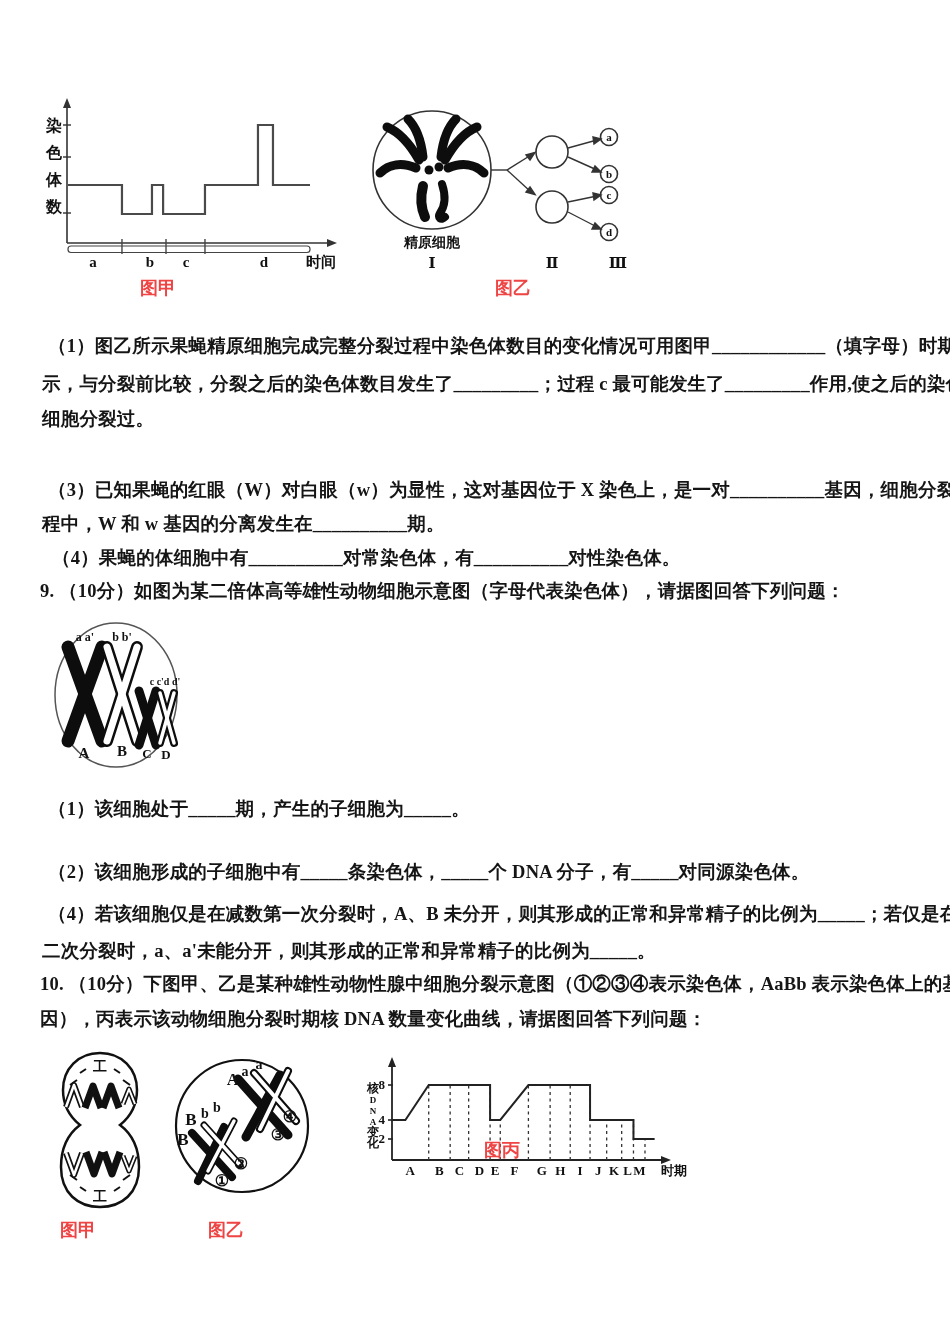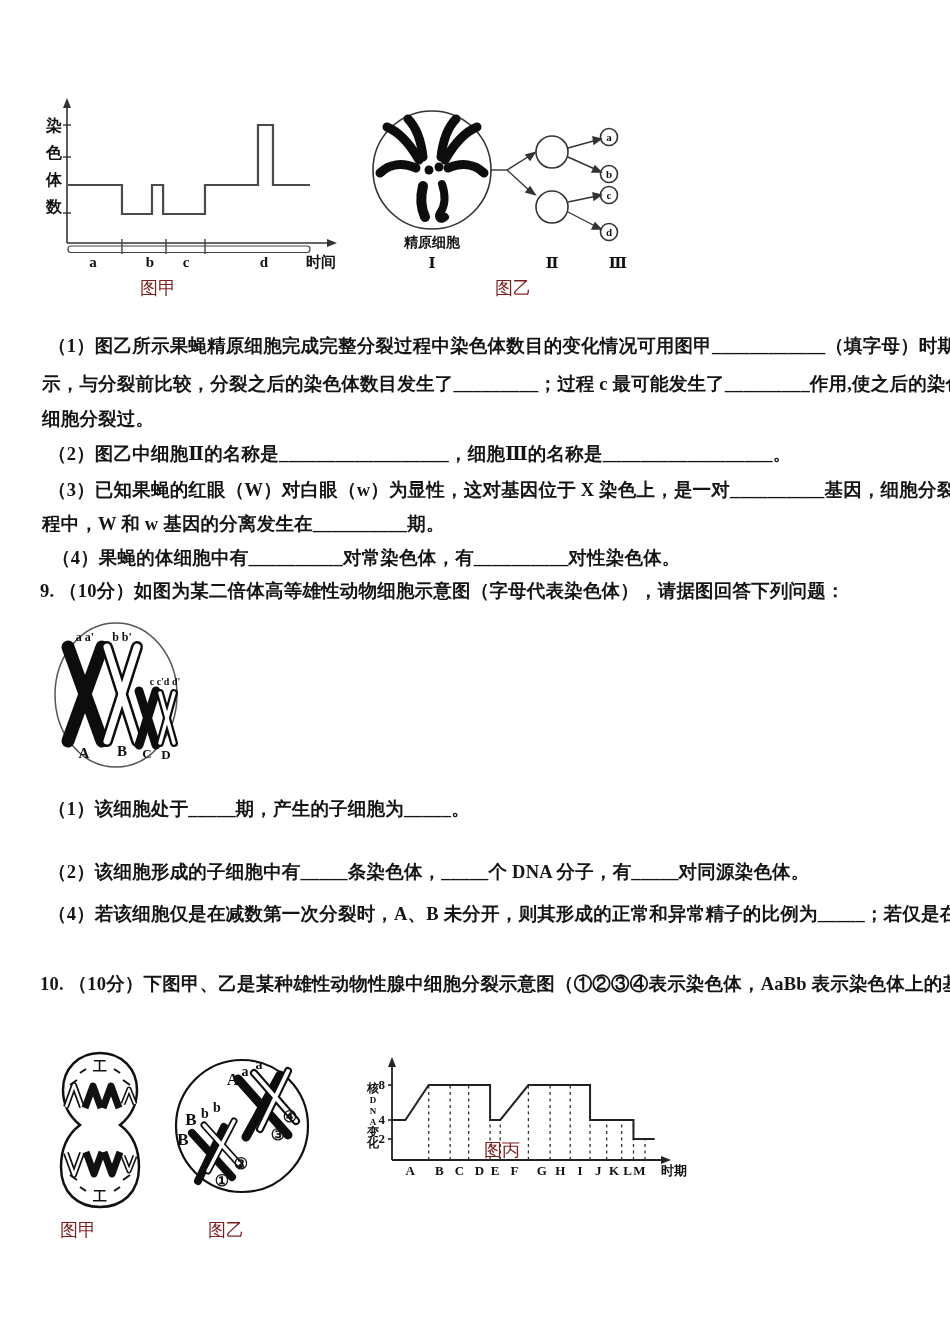--- a/index.html
+++ b/index.html
@@ -1,20 +1,20 @@
 <!DOCTYPE html>
 <html><head>
 <meta charset="utf-8">
 <style>
   html,body{margin:0;padding:0;background:#e8e8e8;}
   #page{position:relative;width:950px;height:1344px;background:#ffffff;overflow:hidden;
         font-family:"Liberation Serif","DejaVu Serif",serif;color:#111;}
   .line{position:absolute;white-space:nowrap;font-size:18.5px;font-weight:600;
         letter-spacing:0.2px;color:#151515;}
-  .cap{position:absolute;font-size:18px;font-weight:400;color:#7f1d1d;}
+  .cap{position:absolute;font-size:18px;font-weight:700;color:#ef4444;}
   svg{position:absolute;overflow:visible;}
   svg text{font-family:"Liberation Serif","DejaVu Serif",serif;fill:#111;}
   .figtext{font-weight:700;}
 </style>
 </head>
 <body>
 
 <div id="page">
 
   <svg id="chart-jia" style="left:40px;top:95px" width="310" height="205" viewBox="0 0 310 205">
@@ -92,21 +92,20 @@
       <text x="77" y="173" font-size="15">Ⅰ</text>
       <text x="197" y="173" font-size="15">Ⅱ</text>
       <text x="263" y="173" font-size="15">Ⅲ</text>
     </g>
   </svg>
   <div class="cap" style="left:495px;top:276px">图乙</div>
 
   <div class="line" style="left:48px;top:333px">（1）图乙所示果蝇精原细胞完成完整分裂过程中染色体数目的变化情况可用图甲____________（填字母）时期表</div>
   <div class="line" style="left:42px;top:371px">示，与分裂前比较，分裂之后的染色体数目发生了_________；过程 c 最可能发生了_________作用,使之后的染色体</div>
   <div class="line" style="left:42px;top:406px">细胞分裂过。</div>
-  <div class="line" style="left:48px;top:441px">（2）图乙中细胞Ⅱ的名称是__________________，细胞Ⅲ的名称是__________________。</div>
   <div class="line" style="left:48px;top:477px">（3）已知果蝇的红眼（W）对白眼（w）为显性，这对基因位于 X 染色上，是一对__________基因，细胞分裂过</div>
   <div class="line" style="left:42px;top:511px">程中，W 和 w 基因的分离发生在__________期。</div>
   <div class="line" style="left:52px;top:545px">（4）果蝇的体细胞中有__________对常染色体，有__________对性染色体。</div>
 
   <div class="line" style="left:40px;top:578px">9. （10分）如图为某二倍体高等雄性动物细胞示意图（字母代表染色体），请据图回答下列问题：</div>
 
   <svg id="fig-q9-cell" style="left:35px;top:615px" width="165" height="165" viewBox="0 0 165 165">
     <ellipse cx="81" cy="80" rx="61" ry="72" fill="none" stroke="#555" stroke-width="1.5"></ellipse>
 
     <g stroke="#0d0d0d" stroke-width="13" stroke-linecap="round">
@@ -147,22 +146,24 @@
       <text x="49" y="143" font-size="15">A</text>
       <text x="87" y="141" font-size="15">B</text>
       <text x="112" y="143" font-size="13">C</text>
       <text x="131" y="144" font-size="13">D</text>
     </g>
   </svg>
 
   <div class="line" style="left:48px;top:796px">（1）该细胞处于_____期，产生的子细胞为_____。</div>
   <div class="line" style="left:48px;top:859px">（2）该细胞形成的子细胞中有_____条染色体，_____个 DNA 分子，有_____对同源染色体。</div>
   <div class="line" style="left:48px;top:901px">（4）若该细胞仅是在减数第一次分裂时，A、B 未分开，则其形成的正常和异常精子的比例为_____；若仅是在减数第</div>
+  <div class="line" style="left:42px;top:938px">二次分裂时，a、a'未能分开，则其形成的正常和异常精子的比例为_____。</div>
 
   <div class="line" style="left:40px;top:971px">10. （10分）下图甲、乙是某种雄性动物性腺中细胞分裂示意图（①②③④表示染色体，AaBb 表示染色体上的基</div>
+  <div class="line" style="left:40px;top:1006px">因），丙表示该动物细胞分裂时期核 DNA 数量变化曲线，请据图回答下列问题：</div>
 
   <svg id="fig-q10-jia" style="left:40px;top:1045px" width="120" height="170" viewBox="0 0 120 170">
     <path d="M60,8 C82,8 97,24 97,45 C97,60 90,72 80,80 C92,89 99,103 99,122 C99,148 82,162 60,162
              C38,162 21,148 21,122 C21,103 28,89 40,80 C30,72 23,60 23,45 C23,24 38,8 60,8 Z" fill="none" stroke="#111" stroke-width="2.5"></path>
     <g stroke="#111" stroke-width="2">
       <line x1="40" y1="28" x2="46" y2="24"></line>
         <line x1="30" y1="40" x2="37" y2="35"></line>
       <line x1="74" y1="24" x2="80" y2="28"></line>
         <line x1="83" y1="35" x2="90" y2="40"></line>
       <line x1="40" y1="142" x2="46" y2="146"></line>

